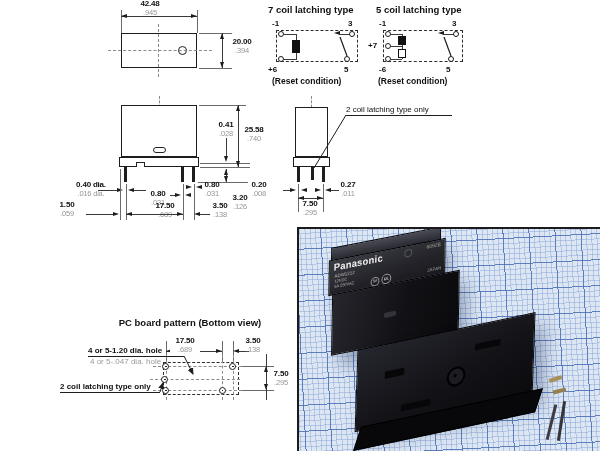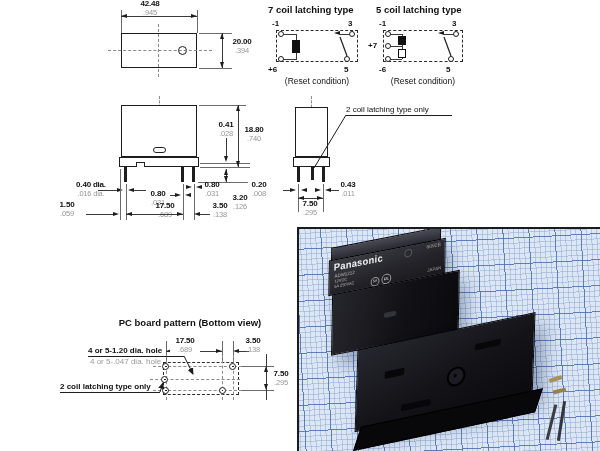--- a/index.html
+++ b/index.html
@@ -19,21 +19,21 @@
   .dim .in{font-weight:normal;color:#969696;font-size:7.5px;}
   .ar{position:absolute;width:0;height:0;}
   .ar-l{border-top:2.5px solid transparent;border-bottom:2.5px solid transparent;border-right:6px solid #1d1d1d;}
   .ar-r{border-top:2.5px solid transparent;border-bottom:2.5px solid transparent;border-left:6px solid #1d1d1d;}
   .ar-u{border-left:2.5px solid transparent;border-right:2.5px solid transparent;border-bottom:6px solid #1d1d1d;}
   .ar-d{border-left:2.5px solid transparent;border-right:2.5px solid transparent;border-top:6px solid #1d1d1d;}
   .circ{position:absolute;border:1.3px solid #1d1d1d;border-radius:50%;background:#fff;box-sizing:border-box;}
   .spin{position:absolute;width:6px;height:6px;border:1.1px solid #1d1d1d;border-radius:50%;background:#fff;box-sizing:border-box;}
   .slabel{position:absolute;font-size:8px;font-weight:bold;color:#101010;}
   .stitle{position:absolute;font-size:9.5px;font-weight:bold;color:#101010;}
-  .caption{position:absolute;font-size:8.5px;color:#101010;text-align:center;}
+  .caption{position:absolute;font-size:8.5px;color:#101010;font-weight:bold;}
   .callout{position:absolute;font-size:8px;color:#101010;}
   .callout.gray{color:#9a9a9a;}
   .uline{position:absolute;height:1px;background:#1d1d1d;}
   svg.overlay{position:absolute;left:0;top:0;pointer-events:none;}
   
   #photo{position:absolute;left:297px;top:227px;width:301px;height:222px;border:2px solid #1b1b1b;overflow:hidden;background:#dfe8f5;}
   #paper{position:absolute;left:-25px;top:-25px;right:-25px;bottom:-25px;transform:rotate(-3deg);
     background-color:#dde7f4;
     background-image:
       repeating-linear-gradient(90deg, rgba(78,114,182,.85) 0 1px, transparent 1px 26px),
@@ -147,21 +147,21 @@
     <div class="vl" style="left:226px;top:138px;height:20px"></div>
     <div class="ar ar-d" style="left:223.5px;top:156px"></div>
     <div class="hl ext" style="left:200px;top:162.5px;width:50px"></div>
     <div class="hl ext" style="left:200px;top:167px;width:50px"></div>
 
     <div class="hl ext" style="left:199px;top:105px;width:47px"></div>
     <div class="vl" style="left:238px;top:105px;height:62px"></div>
     <div class="ar ar-u" style="left:235.5px;top:105px"></div>
     <div class="ar ar-d" style="left:235.5px;top:161px"></div>
     <div class="dim" style="left:240px;top:126px;width:28px">
-      <div>18.80</div>
+      <div>25.58</div>
       <div class="in">.740</div>
     </div>
 
     <div class="hl ext" style="left:198px;top:182px;width:50px"></div>
     <div class="vl" style="left:226px;top:169px;height:13px"></div>
     <div class="ar ar-u" style="left:223.5px;top:169px"></div>
     <div class="ar ar-d" style="left:223.5px;top:176px"></div>
     <div class="dim" style="left:225px;top:194px;width:30px">
       <div>3.20</div>
       <div class="in">.126</div>
@@ -228,21 +228,21 @@
 
     <div class="dim" style="left:247px;top:181px;width:24px">
       <div>0.20</div>
       <div class="in">.008</div>
     </div>
     <div class="hl" style="left:283px;top:190px;width:8px"></div>
     <div class="ar ar-r" style="left:290px;top:187.5px"></div>
     <div class="ar ar-l" style="left:300.5px;top:187.5px"></div>
 
     <div class="dim" style="left:336px;top:181px;width:24px">
-      <div>0.43</div>
+      <div>0.27</div>
       <div class="in">.011</div>
     </div>
     <div class="ar ar-r" style="left:315px;top:187.5px"></div>
     <div class="ar ar-l" style="left:325px;top:187.5px"></div>
     <div class="hl" style="left:331px;top:190px;width:8px"></div>
 
     <div class="vl ext" style="left:298px;top:184px;height:28px"></div>
     <div class="vl ext" style="left:323px;top:184px;height:28px"></div>
     <div class="hl" style="left:298px;top:198px;width:25px"></div>
     <div class="ar ar-l" style="left:298px;top:195.5px"></div>

